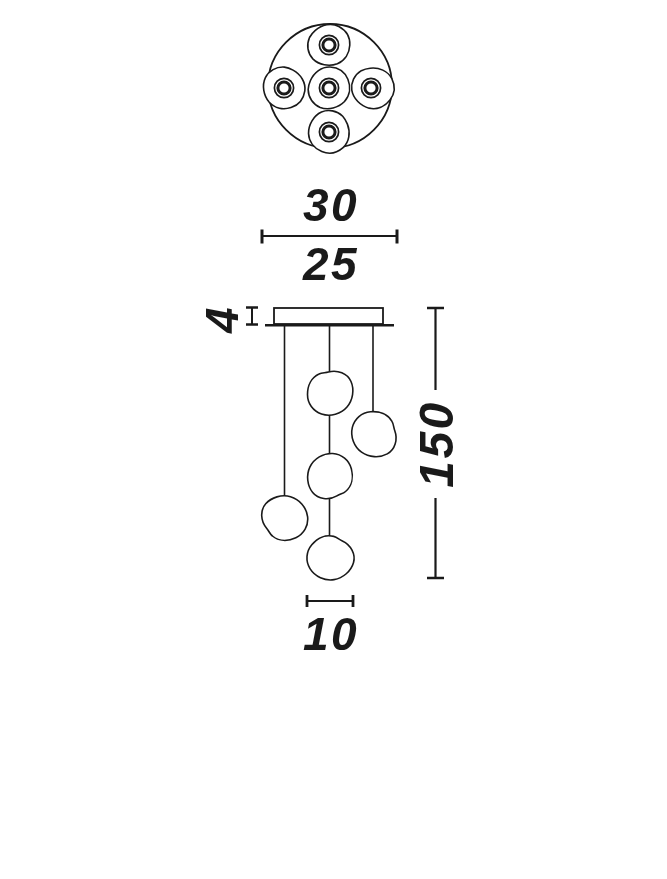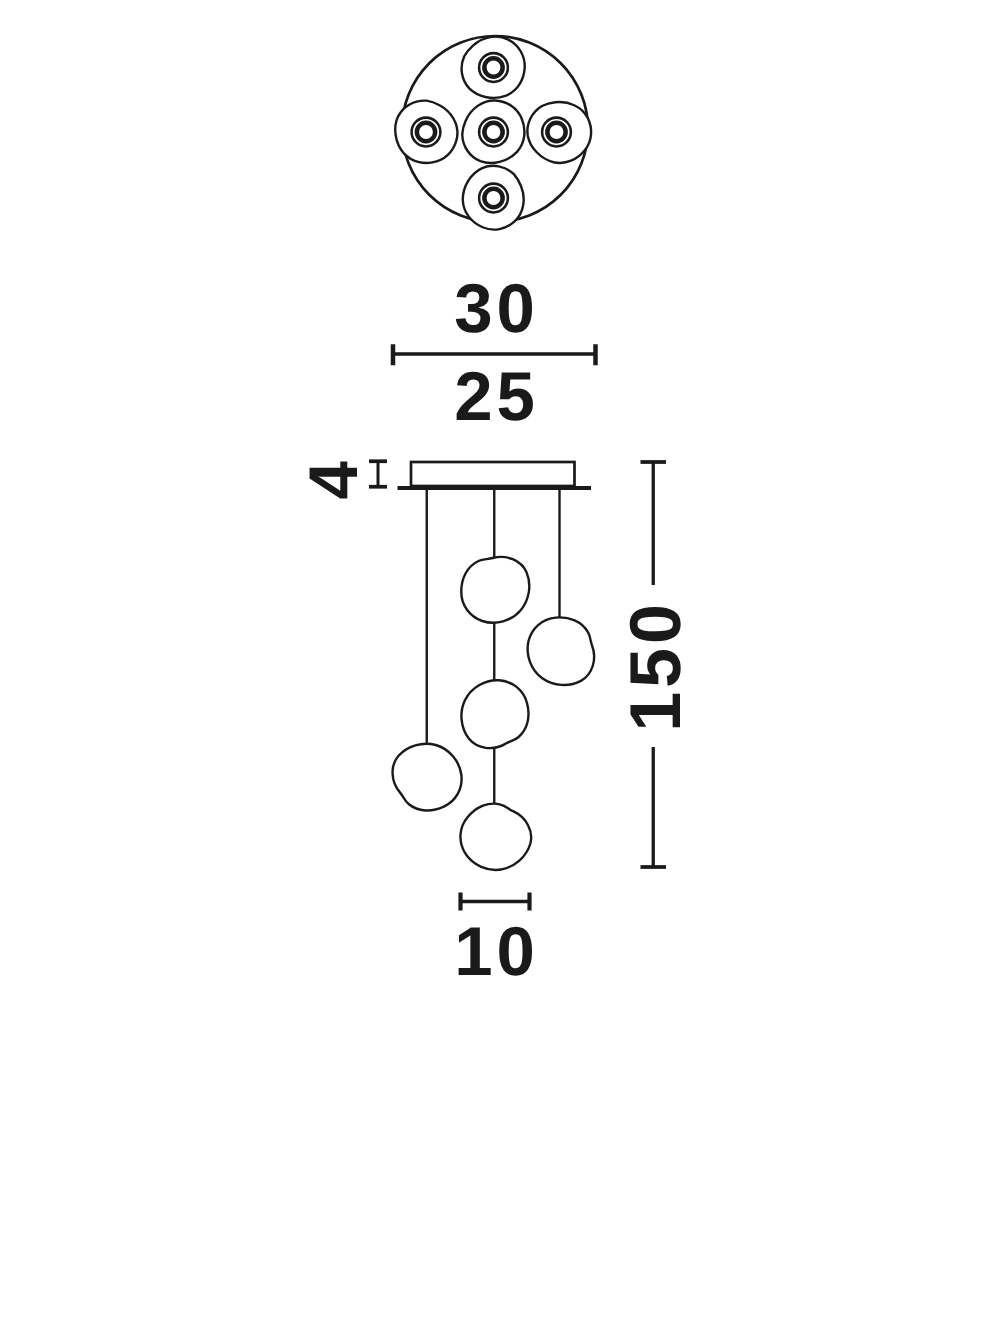--- a/index.html
+++ b/index.html
@@ -3,20 +3,21 @@
 <meta charset="utf-8">
 <style>
   :root { --line:#1a1a1a; --bg:#ffffff; }
   * { box-sizing:border-box; }
   html,body { margin:0; padding:0; background:var(--bg); }
   .canvas {
     position:relative;
     width:649px; height:879px;
     background:var(--bg);
     overflow:hidden;
+    font-style:italic;
   }
   svg { display:block; width:667px; height:879px; }
   .ln   { stroke:var(--line); fill:none; stroke-linecap:butt; }
   .blob { stroke:var(--line); fill:#ffffff; }
   text.dim {
     font-family:"Liberation Sans", sans-serif;
     font-weight:700;
     fill:var(--line);
     letter-spacing:2.5px;
   }

